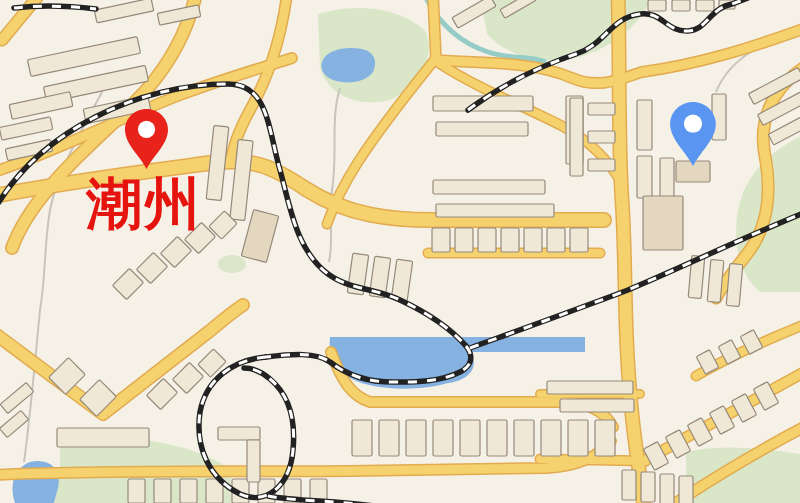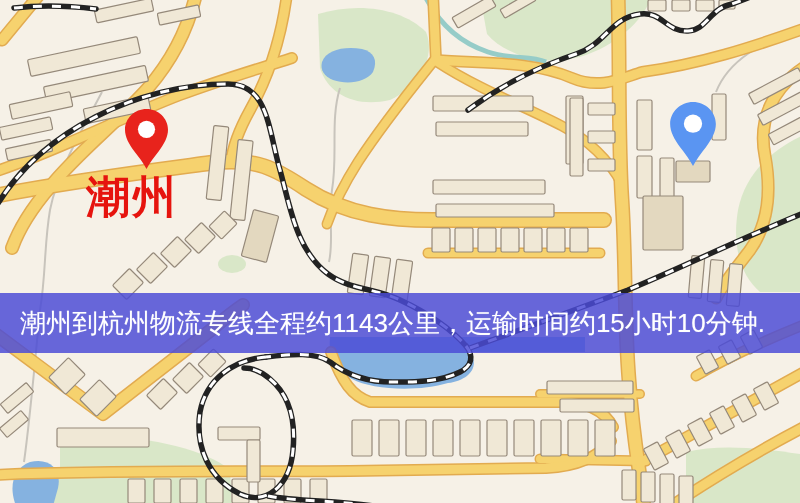--- a/index.html
+++ b/index.html
@@ -4,21 +4,21 @@
 <style>
   html,body{margin:0;padding:0;background:#e8e8e8;}
   #stage{position:relative;width:800px;height:503px;overflow:hidden;
          font-family:"Liberation Sans","DejaVu Sans",sans-serif;background:#f6f1e7;}
   #mapsvg{position:absolute;left:0;top:0;width:800px;height:503px;display:block;}
   .banner{position:absolute;left:0;top:293px;width:800px;height:60px;
           background:rgba(75,75,214,0.84);display:flex;align-items:center;}
   .banner span{color:#ffffff;font-size:26px;letter-spacing:0px;padding-left:20px;
                white-space:nowrap;text-shadow:0 0 1px rgba(255,255,255,.4);}
   .pin{position:absolute;pointer-events:auto;}
-  .citylabel{position:absolute;font-weight:700;font-size:44px;line-height:1;
+  .citylabel{position:absolute;font-weight:700;font-size:56px;line-height:1;
              letter-spacing:2px;font-family:"Liberation Serif","DejaVu Serif",serif;}
   #origin-label{left:86px;top:176px;color:#e6140e;}
   #dest-label{left:641px;top:178px;color:#2a17e0;}
 </style>
 </head>
 <body>
 
 <div id="stage">
 
   <svg id="mapsvg" viewBox="0 0 800 503" xmlns="http://www.w3.org/2000/svg">
@@ -208,17 +208,14 @@
     <circle cx="20" cy="19" r="8" fill="#ffffff"></circle>
   </svg>
 
   <svg class="pin" style="left:670px;top:102px" width="46" height="64" viewBox="0 0 40 56">
     <path d="M20,0 C9,0 0,8.6 0,19.3 C0,25.8 3.5,32.6 8.6,39.3 C13,45 17,50 20,56 C23,50 27,45 31.4,39.3 C36.5,32.6 40,25.8 40,19.3 C40,8.6 31,0 20,0 Z" fill="#5a95f2"></path>
     <circle cx="20" cy="19" r="8" fill="#ffffff"></circle>
   </svg>
 
   <div class="citylabel" id="origin-label">潮州</div>
 
-  <div class="banner">
-    <span>潮州到杭州物流专线全程约1143公里，运输时间约15小时10分钟.</span>
-  </div>
 
 </div>
 
 </body></html>

